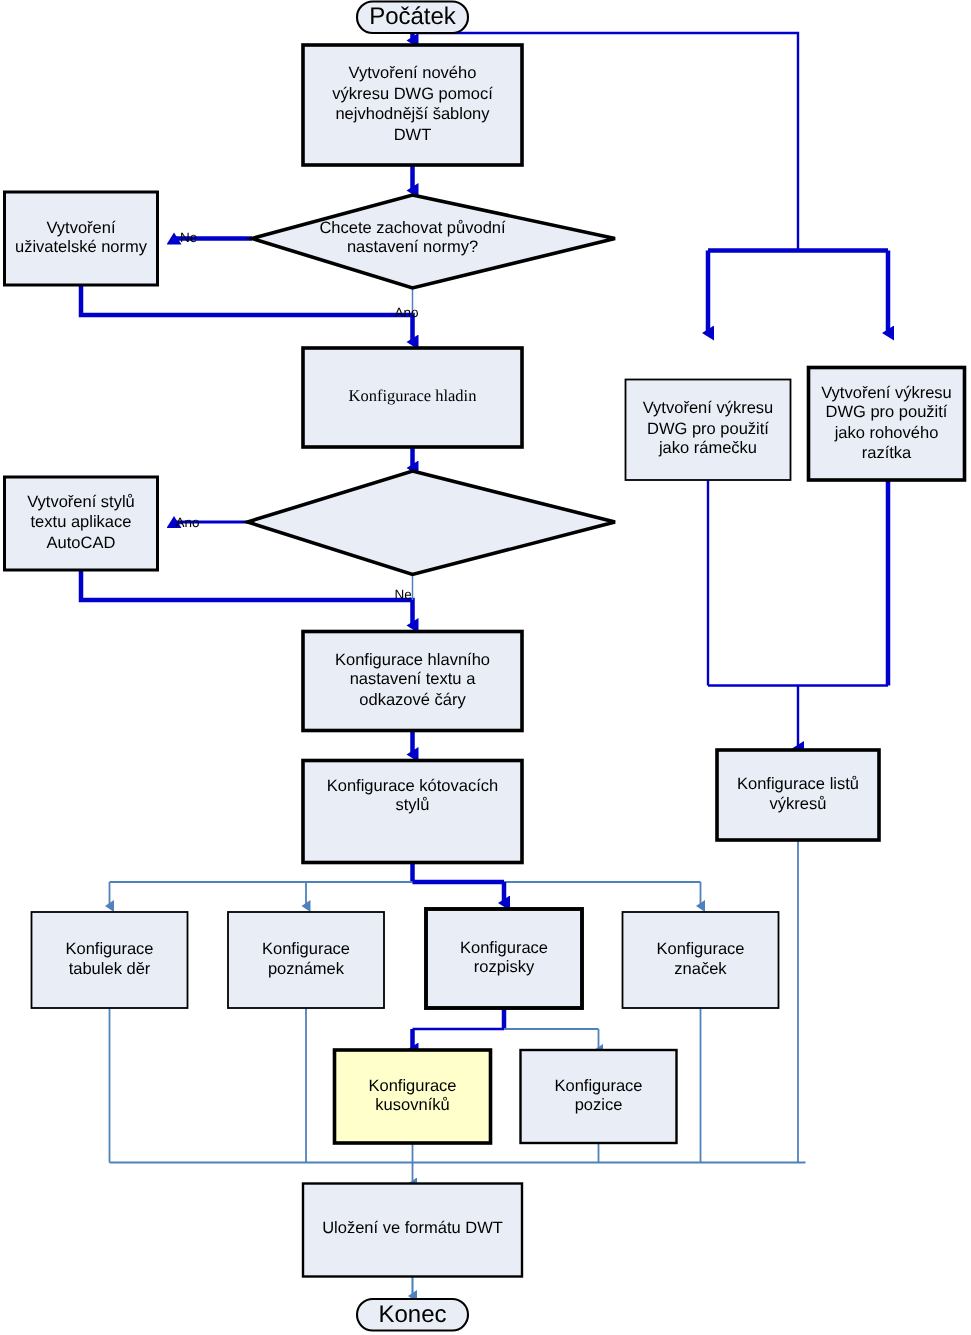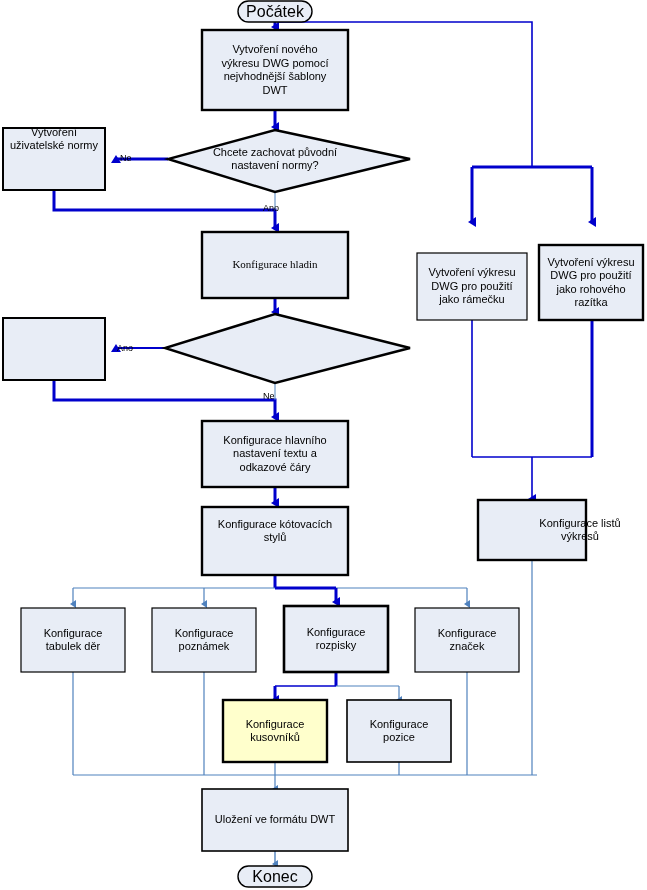--- a/index.html
+++ b/index.html
@@ -168,26 +168,29 @@
   <div class="node-label term-label" style="left:238px; top:1px; width:74px; height:21px;">Počátek</div>
 
   <div class="node-label" style="left:202px; top:30px; width:146px; height:80px;">Vytvoření nového
 výkresu DWG pomocí
 nejvhodnější šablony
 DWT</div>
 
   <div class="node-label" style="left:185px; top:131px; width:180px; height:56px;">Chcete zachovat původní
 nastavení normy?</div>
 
-  <div class="node-label" style="left:3px; top:116px; width:102px; height:46px;border-radius:27px;">Vytvoření
+  <div class="node-label" style="left:3px; top:136px; width:102px; height:46px;border-radius:27px;">Vytvoření
 uživatelské normy</div>
 
   <div class="node-label" style="left:202px; top:232px; width:146px; height:66px;font-family:Liberation Serif, serif;">Konfigurace hladin</div>
 
 
+  <div class="node-label" style="left:3px; top:318px; width:102px; height:62px;">Vytvoření stylů
+textu aplikace
+AutoCAD</div>
 
   <div class="node-label" style="left:202px; top:421px; width:146px; height:66px;text-align:center;">Konfigurace hlavního
 nastavení textu a
 odkazové čáry</div>
 
   <div class="node-label" style="left:202px; top:507px; width:146px; height:48px;">Konfigurace kótovacích
 stylů</div>
 
   <div class="node-label" style="left:21px; top:608px; width:104px; height:64px;">Konfigurace
 tabulek děr</div>
@@ -213,21 +216,21 @@
 
   <div class="node-label" style="left:417px; top:253px; width:110px; height:67px;">Vytvoření výkresu
 DWG pro použití
 jako rámečku</div>
 
   <div class="node-label" style="left:539px; top:245px; width:104px; height:75px;">Vytvoření výkresu
 DWG pro použití
 jako rohového
 razítka</div>
 
-  <div class="node-label" style="left:478px; top:500px; width:108px; height:60px;padding-left:48px;">Konfigurace listů
+  <div class="node-label" style="left:478px; top:500px; width:108px; height:60px;">Konfigurace listů
 výkresů</div>
 
   <div class="edge-label" style="left:120px; top:153px;">Ne</div>
 
   <div class="edge-label" style="left:263px; top:203px;">Ano</div>
 
   <div class="edge-label" style="left:117px; top:343px;">Ano</div>
 
   <div class="edge-label" style="left:263px; top:391px;">Ne</div>
 

